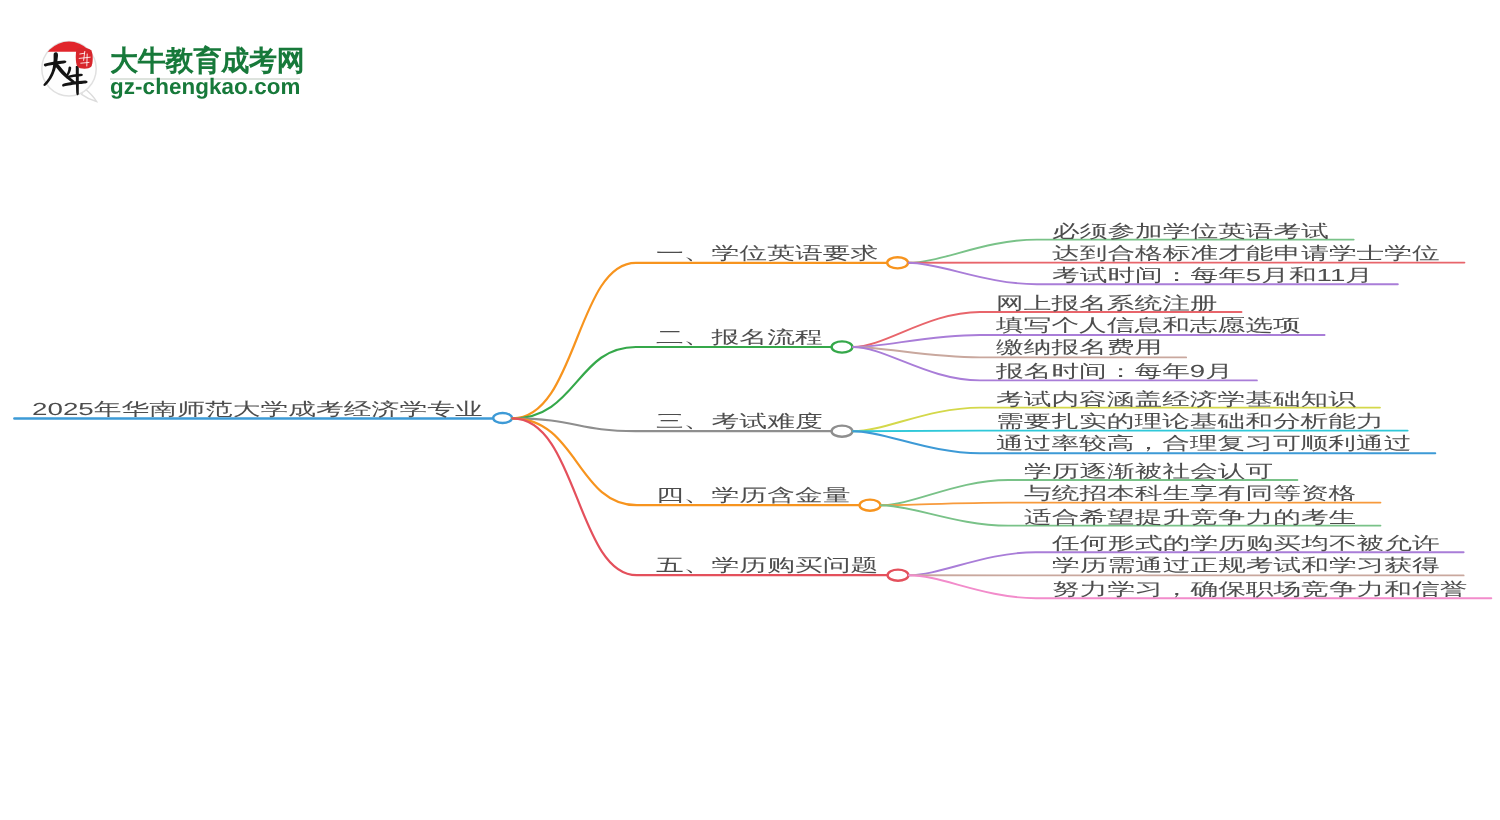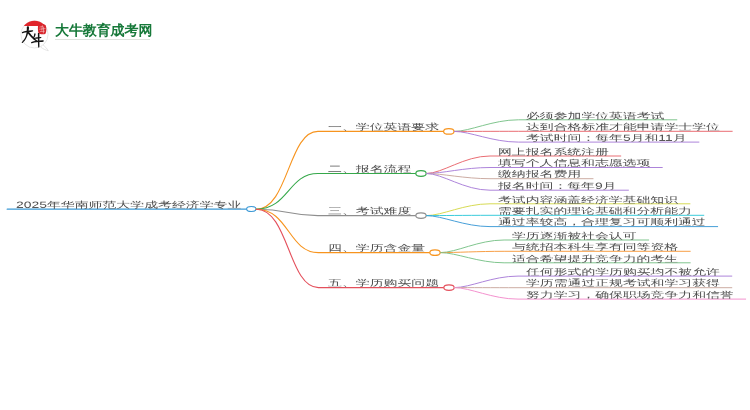--- a/index.html
+++ b/index.html
@@ -69,20 +69,21 @@
 
           <path d="M 31.4 42.0 C 34.0 41.1 38.5 40.5 42.6 40.3 C 43.6 40.3 44.1 40.9 43.6 41.4 C 43.2 41.8 41.4 41.9 39.0 42.1 C 35.3 42.5 32.8 42.9 31.8 43.3 C 31.0 43.6 30.8 42.3 31.4 42.0 Z"></path>
 
           <path d="M 38.1 33.0 C 38.9 32.8 39.4 33.3 39.4 34.2 L 39.4 46.8 C 39.4 47.8 38.4 48.0 38.2 46.9 C 38.0 45.6 37.9 38.2 37.9 34.2 C 37.9 33.4 37.8 33.2 38.1 33.0 Z"></path>
         </g>
       </svg>
     </div>
     <div id="logo-text">
       <div class="logo-cn">大牛教育成考网</div>
       <div class="logo-sep"></div>
+      <div class="logo-en">gz-chengkao.com</div>
     </div>
   </div>
   <svg id="mm" viewBox="0 0 750 410">
       <path d="M 7.2 209.2 L 246.1 209.2" fill="none" stroke="#3d9ad6" stroke-width="1.25" stroke-linecap="round"></path>
       <ellipse cx="251.29999999999998" cy="209" rx="4.7" ry="2.5" fill="#ffffff" stroke="#3d9ad6" stroke-width="1.2"></ellipse>
       <path d="M 256.3 209.2 C 288.332 209.2 288.332 131.4 317.9 131.4 L 443.40000000000003 131.4" fill="none" stroke="#f7941e" stroke-width="1.1" stroke-linecap="round"></path>
       <ellipse cx="448.8" cy="131.4" rx="5.2" ry="2.8" fill="#ffffff" stroke="#f7941e" stroke-width="1.2"></ellipse>
       <path d="M 454.40000000000003 131.4 C 470.40000000000003 131.4 492.4 119.8 518.4 119.8 L 676.8375 119.8" fill="none" stroke="#79c288" stroke-width="0.95" stroke-linecap="round"></path>
       <path d="M 454.40000000000003 131.4 C 470.40000000000003 131.4 492.4 131.3 518.4 131.3 L 732.2125 131.3" fill="none" stroke="#e8656b" stroke-width="0.95" stroke-linecap="round"></path>
       <path d="M 454.40000000000003 131.4 C 470.40000000000003 131.4 492.4 142.1 518.4 142.1 L 698.915625 142.1" fill="none" stroke="#a97dd8" stroke-width="0.95" stroke-linecap="round"></path>

